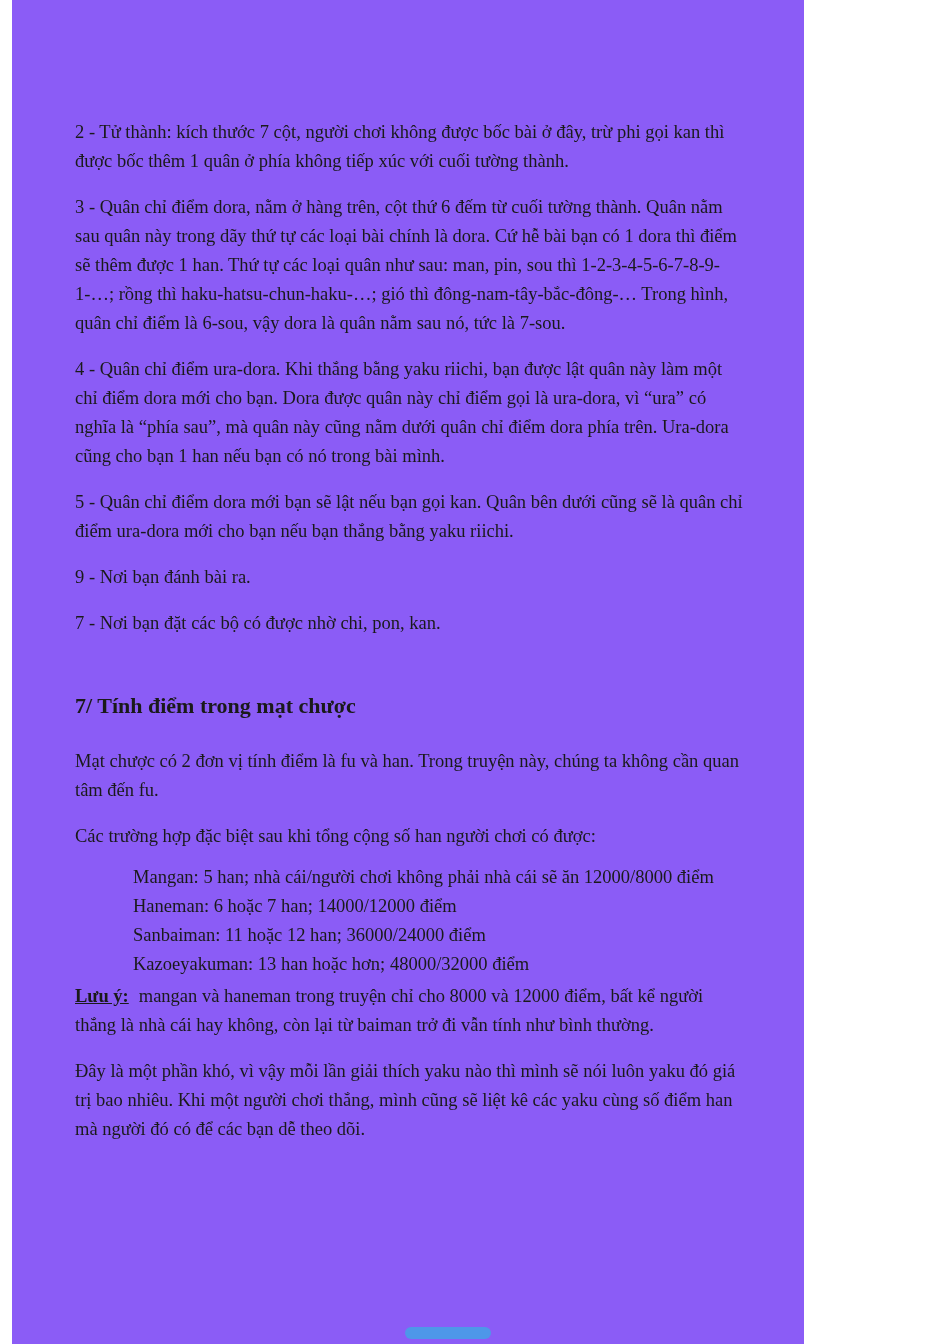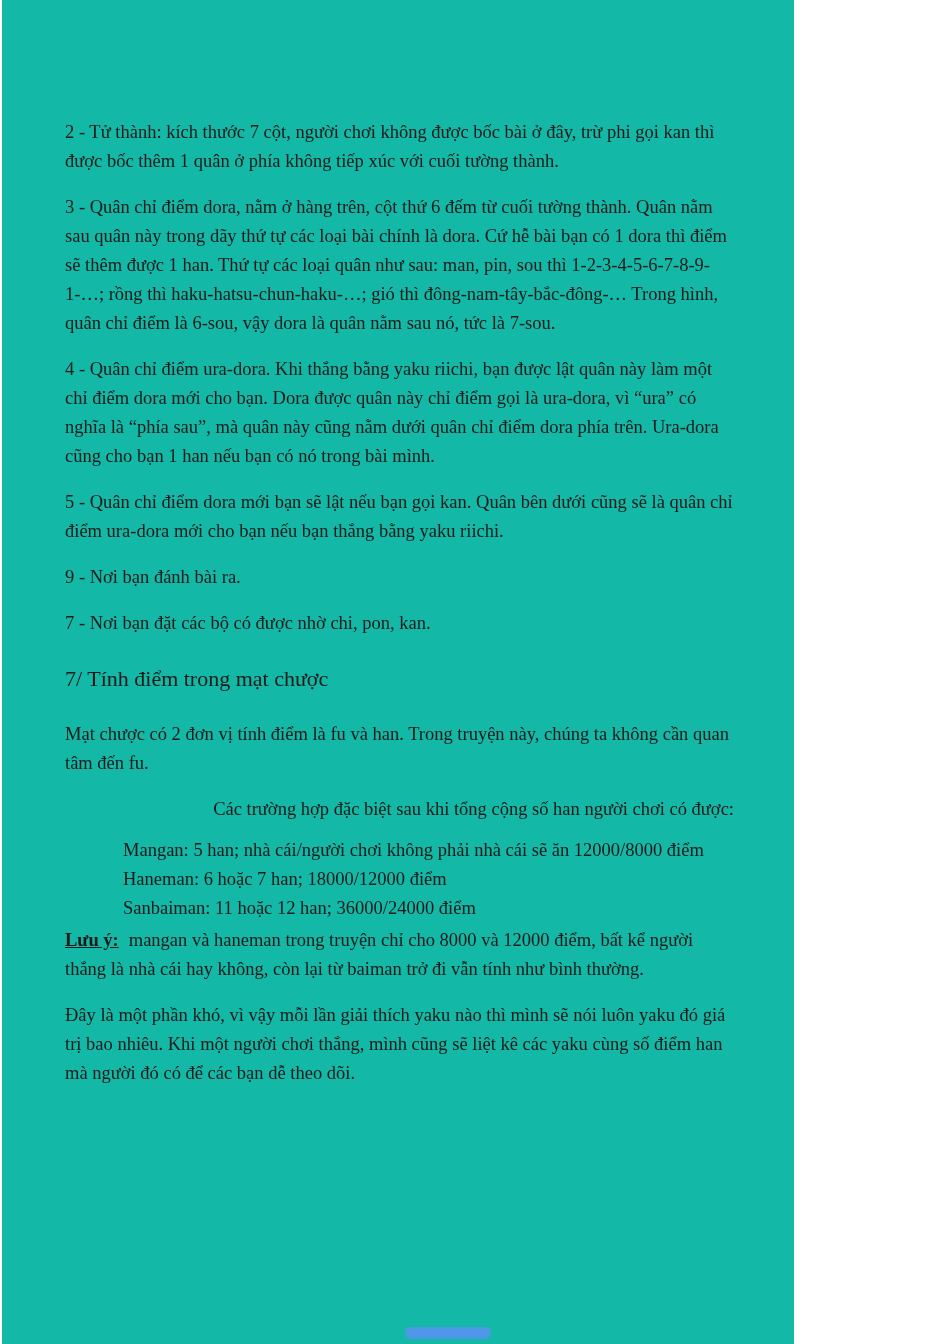--- a/index.html
+++ b/index.html
@@ -11,53 +11,52 @@
     width: 950px;
     height: 1344px;
     position: relative;
     overflow: hidden;
     font-family: "Liberation Serif", "DejaVu Serif", serif;
     color: #1a1a1a;
   }
   .page {
     position: absolute;
     top: 0;
-    left: 2px;
+    left: 12px;
     width: 792px;
     height: 1344px;
-    background: #14b8a6;
+    background: #8b5cf6;
     box-sizing: border-box;
     padding: 118px 60px 0 63px;
   }
   .para {
     font-size: 18.5px;
     line-height: 29px;
     margin: 0 0 17px 0;
     text-align: left;
   }
   .section-heading {
     font-size: 22px;
     line-height: 30px;
-    font-weight: normal;
-    margin: 26px 0 26px 0;
+    font-weight: bold;
+    margin: 53px 0 26px 0;
   }
   .score-table {
     margin: 0 0 5px 0;
     padding-left: 58px;
   }
   .score-line {
     font-size: 18.5px;
     line-height: 29px;
   }
   .score-table-wrap {
     margin-bottom: 3px;
   }
   .cases-intro {
     margin-bottom: 12px;
-    text-align: right;
   }
   .note-label {
     font-weight: bold;
     text-decoration: underline;
     margin-top: 24px;
   }
   .note-sep {
     display: inline-block;
     width: 10px;
   }
@@ -84,22 +83,23 @@
   <p class="para">7 - Nơi bạn đặt các bộ có được nhờ chi, pon, kan.</p>
 
   <h2 class="section-heading">7/ Tính điểm trong mạt chược</h2>
 
   <p class="para">Mạt chược có 2 đơn vị tính điểm là fu và han. Trong truyện này, chúng ta không cần quan tâm đến fu.</p>
 
   <p class="para cases-intro">Các trường hợp đặc biệt sau khi tổng cộng số han người chơi có được:</p>
 
   <div class="score-table score-table-wrap">
     <div class="score-line">Mangan: 5 han; nhà cái/người chơi không phải nhà cái sẽ ăn 12000/8000 điểm</div>
-    <div class="score-line">Haneman: 6 hoặc 7 han; 18000/12000 điểm</div>
+    <div class="score-line">Haneman: 6 hoặc 7 han; 14000/12000 điểm</div>
     <div class="score-line">Sanbaiman: 11 hoặc 12 han; 36000/24000 điểm</div>
+    <div class="score-line">Kazoeyakuman: 13 han hoặc hơn; 48000/32000 điểm</div>
   </div>
 
   <p class="para"><span class="note-label">Lưu ý:</span><span class="note-sep"></span><span>mangan và haneman trong truyện chỉ cho 8000 và 12000 điểm, bất kể người thắng là nhà cái hay không, còn lại từ baiman trở đi vẫn tính như bình thường.</span></p>
 
   <p class="para">Đây là một phần khó, vì vậy mỗi lần giải thích yaku nào thì mình sẽ nói luôn yaku đó giá trị bao nhiêu. Khi một người chơi thắng, mình cũng sẽ liệt kê các yaku cùng số điểm han mà người đó có để các bạn dễ theo dõi.</p>
 
 </div>
 
 <div class="scroll-indicator"></div>
 

